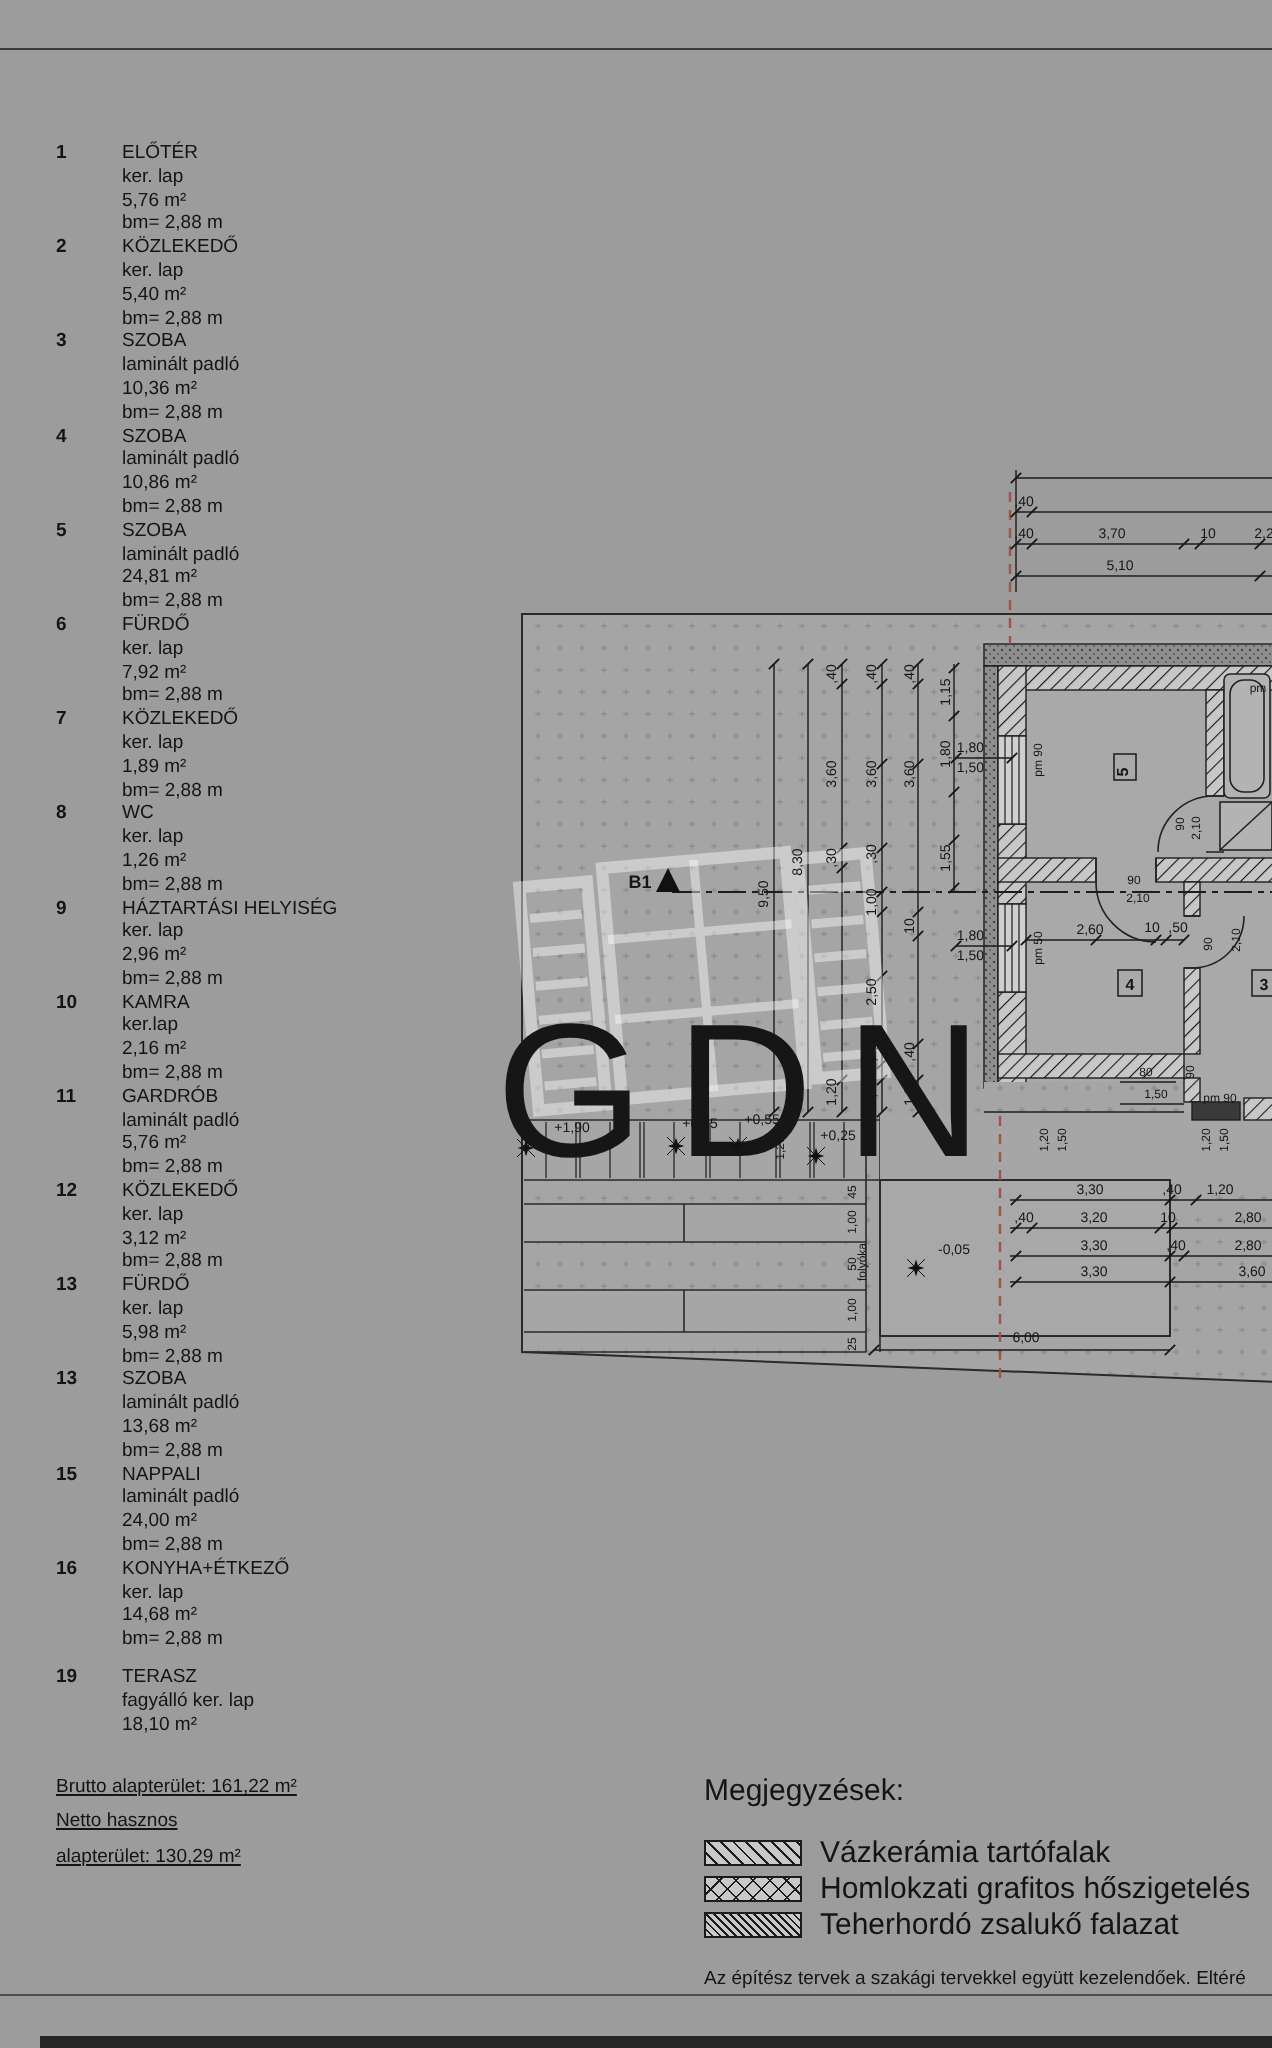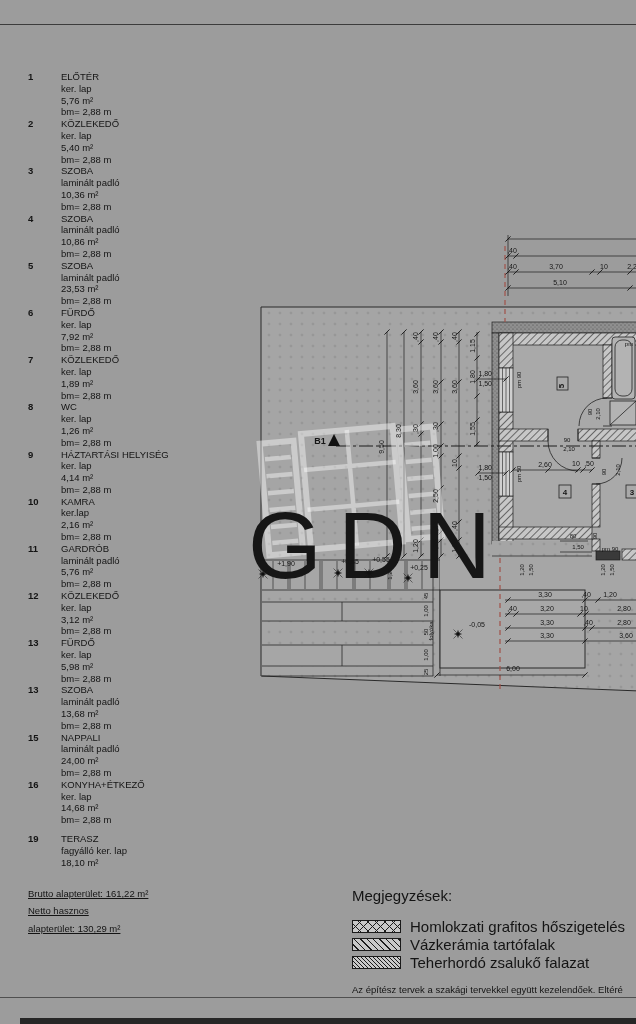--- a/index.html
+++ b/index.html
@@ -68,21 +68,21 @@
     <div class="name">SZOBA</div>
     <div>laminált padló</div>
     <div>10,86 m²</div>
     <div>bm= 2,88 m</div>
   </div>
 
   <div class="room">
     <span class="num">5</span>
     <div class="name">SZOBA</div>
     <div>laminált padló</div>
-    <div>23,53 m²</div>
+    <div>24,81 m²</div>
     <div>bm= 2,88 m</div>
   </div>
 
   <div class="room">
     <span class="num">6</span>
     <div class="name">FÜRDŐ</div>
     <div>ker. lap</div>
     <div>7,92 m²</div>
     <div>bm= 2,88 m</div>
   </div>
@@ -100,21 +100,21 @@
     <div class="name">WC</div>
     <div>ker. lap</div>
     <div>1,26 m²</div>
     <div>bm= 2,88 m</div>
   </div>
 
   <div class="room">
     <span class="num">9</span>
     <div class="name">HÁZTARTÁSI HELYISÉG</div>
     <div>ker. lap</div>
-    <div>4,14 m²</div>
+    <div>2,96 m²</div>
     <div>bm= 2,88 m</div>
   </div>
 
   <div class="room">
     <span class="num">10</span>
     <div class="name">KAMRA</div>
     <div>ker.lap</div>
     <div>2,16 m²</div>
     <div>bm= 2,88 m</div>
   </div>
@@ -180,27 +180,27 @@
 <div id="totals">
   <div>Brutto alapterület: 161,22 m²</div>
   <div>Netto hasznos</div>
   <div>alapterület: 130,29 m²</div>
 </div>
 
 <div id="notes">
   <div>Megjegyzések:</div>
   <div id="legend">
   <div class="leg-row">
+    <span class="sw sw-diag"></span>
+    <span>Vázkerámia tartófalak</span>
+  </div>
+
+  <div class="leg-row">
     <span class="sw sw-crossx"></span>
     <span>Homlokzati grafitos hőszigetelés</span>
-  </div>
-
-  <div class="leg-row">
-    <span class="sw sw-diag"></span>
-    <span>Vázkerámia tartófalak</span>
   </div>
 
   <div class="leg-row">
     <span class="sw sw-dense"></span>
     <span>Teherhordó zsalukő falazat</span>
   </div>
 </div>
 </div>
 
 <div id="bottom-note">Az építész tervek a szakági tervekkel együtt kezelendőek. Eltéré</div>

